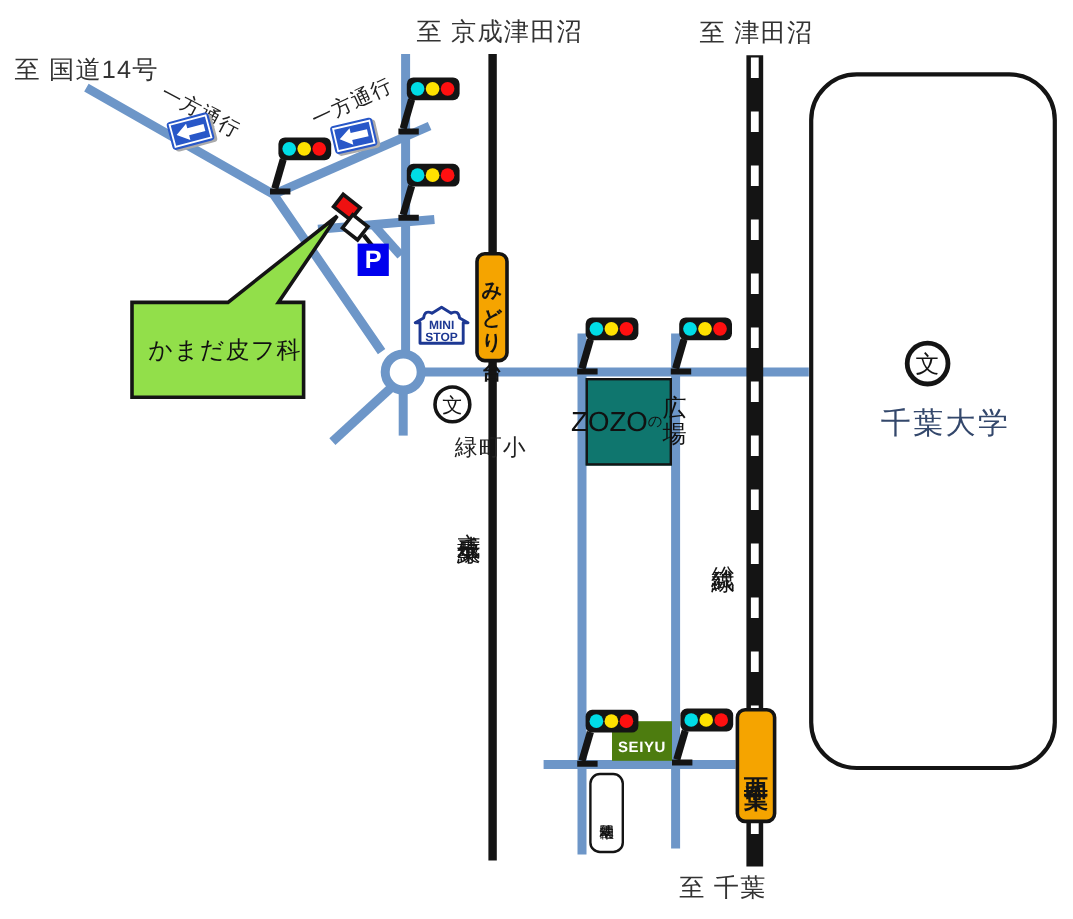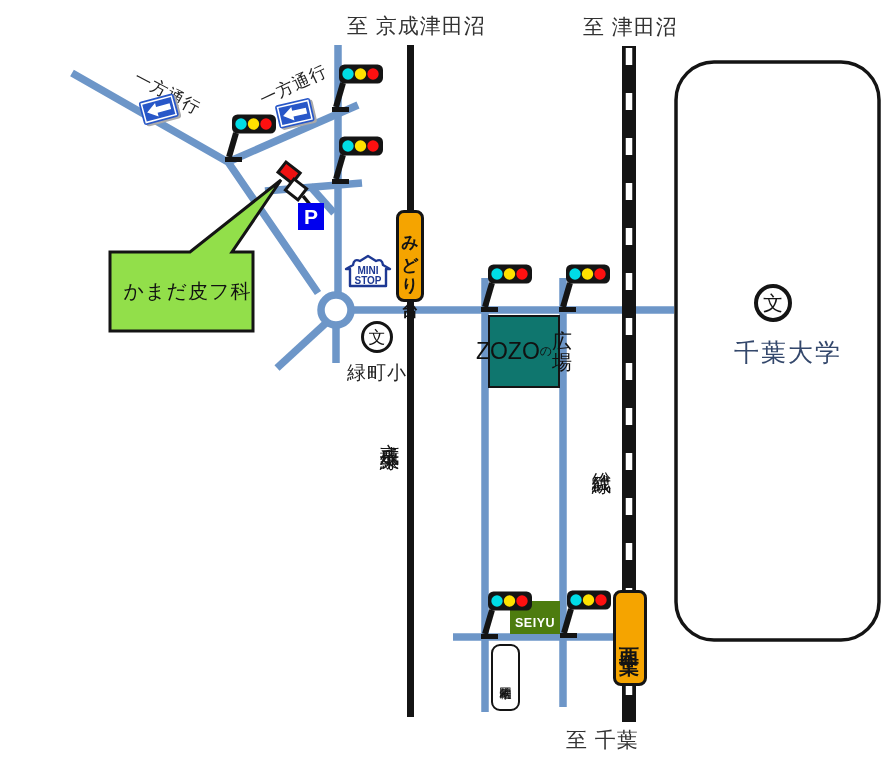--- a/index.html
+++ b/index.html
@@ -2,21 +2,21 @@
 <html><head>
 <meta charset="utf-8">
 <style>
   html,body{margin:0;padding:0;background:#fff;}
   #canvas{
     position:relative;width:894px;height:766px;background:#fff;overflow:hidden;
     font-family:"Liberation Sans","DejaVu Sans",sans-serif;color:#333;
   }
   .abs{position:absolute;}
   .lbl{position:absolute;font-size:21px;color:#333;white-space:nowrap;letter-spacing:1px;}
-  .small-lbl{position:absolute;font-size:19px;color:#222;white-space:nowrap;}
+  .small-lbl{position:absolute;font-size:19px;color:#222;white-space:nowrap;margin-left:32px;}
   .vtext{
     position:absolute;writing-mode:vertical-rl;text-orientation:upright;
     white-space:nowrap;color:#111;
   }
   .rail-lbl{font-size:19.5px;letter-spacing:2px;color:#151515;}
   .station{
     position:absolute;writing-mode:vertical-rl;text-orientation:upright;
     background:#F5A400;border:3px solid #141414;border-radius:8px;
     display:flex;align-items:center;justify-content:center;
     color:#141414;font-weight:bold;box-sizing:border-box;
@@ -92,20 +92,21 @@
 
     <polygon points="110,252 190,252 281,180 232,252 253,252 253,331 110,331" fill="#92DF4A" stroke="#141414" stroke-width="3"></polygon>
 
     <g>
       <line x1="303" y1="196" x2="312" y2="207" stroke="#141414" stroke-width="3.5"></line>
       <rect x="0" y="0" width="18" height="13" fill="#EE1111" stroke="#141414" stroke-width="3" transform="translate(286,162) rotate(38)"></rect>
       <rect x="0" y="0" width="16" height="14" fill="#ffffff" stroke="#141414" stroke-width="3" transform="translate(294,179) rotate(38)"></rect>
     </g>
   </svg>
 
+  <div class="lbl" style="left:12px;top:44px">至 国道14号</div>
   <div class="lbl" style="left:347px;top:12px">至 京成津田沼</div>
   <div class="lbl" style="left:583px;top:13px">至 津田沼</div>
   <div class="lbl" style="left:566px;top:726px">至 千葉</div>
 
   <div class="vtext rail-lbl" style="left:377px;top:428px">京成千葉線</div>
   <div class="vtext rail-lbl" style="left:589px;top:456px">総武線</div>
 
   <div class="station" style="left:396px;top:210px;width:28px;height:92px;font-size:17px;letter-spacing:2px">みどり台</div>
   <div class="station" style="left:613px;top:590px;width:34px;height:96px;font-size:20px;letter-spacing:4px">西千葉</div>
 

